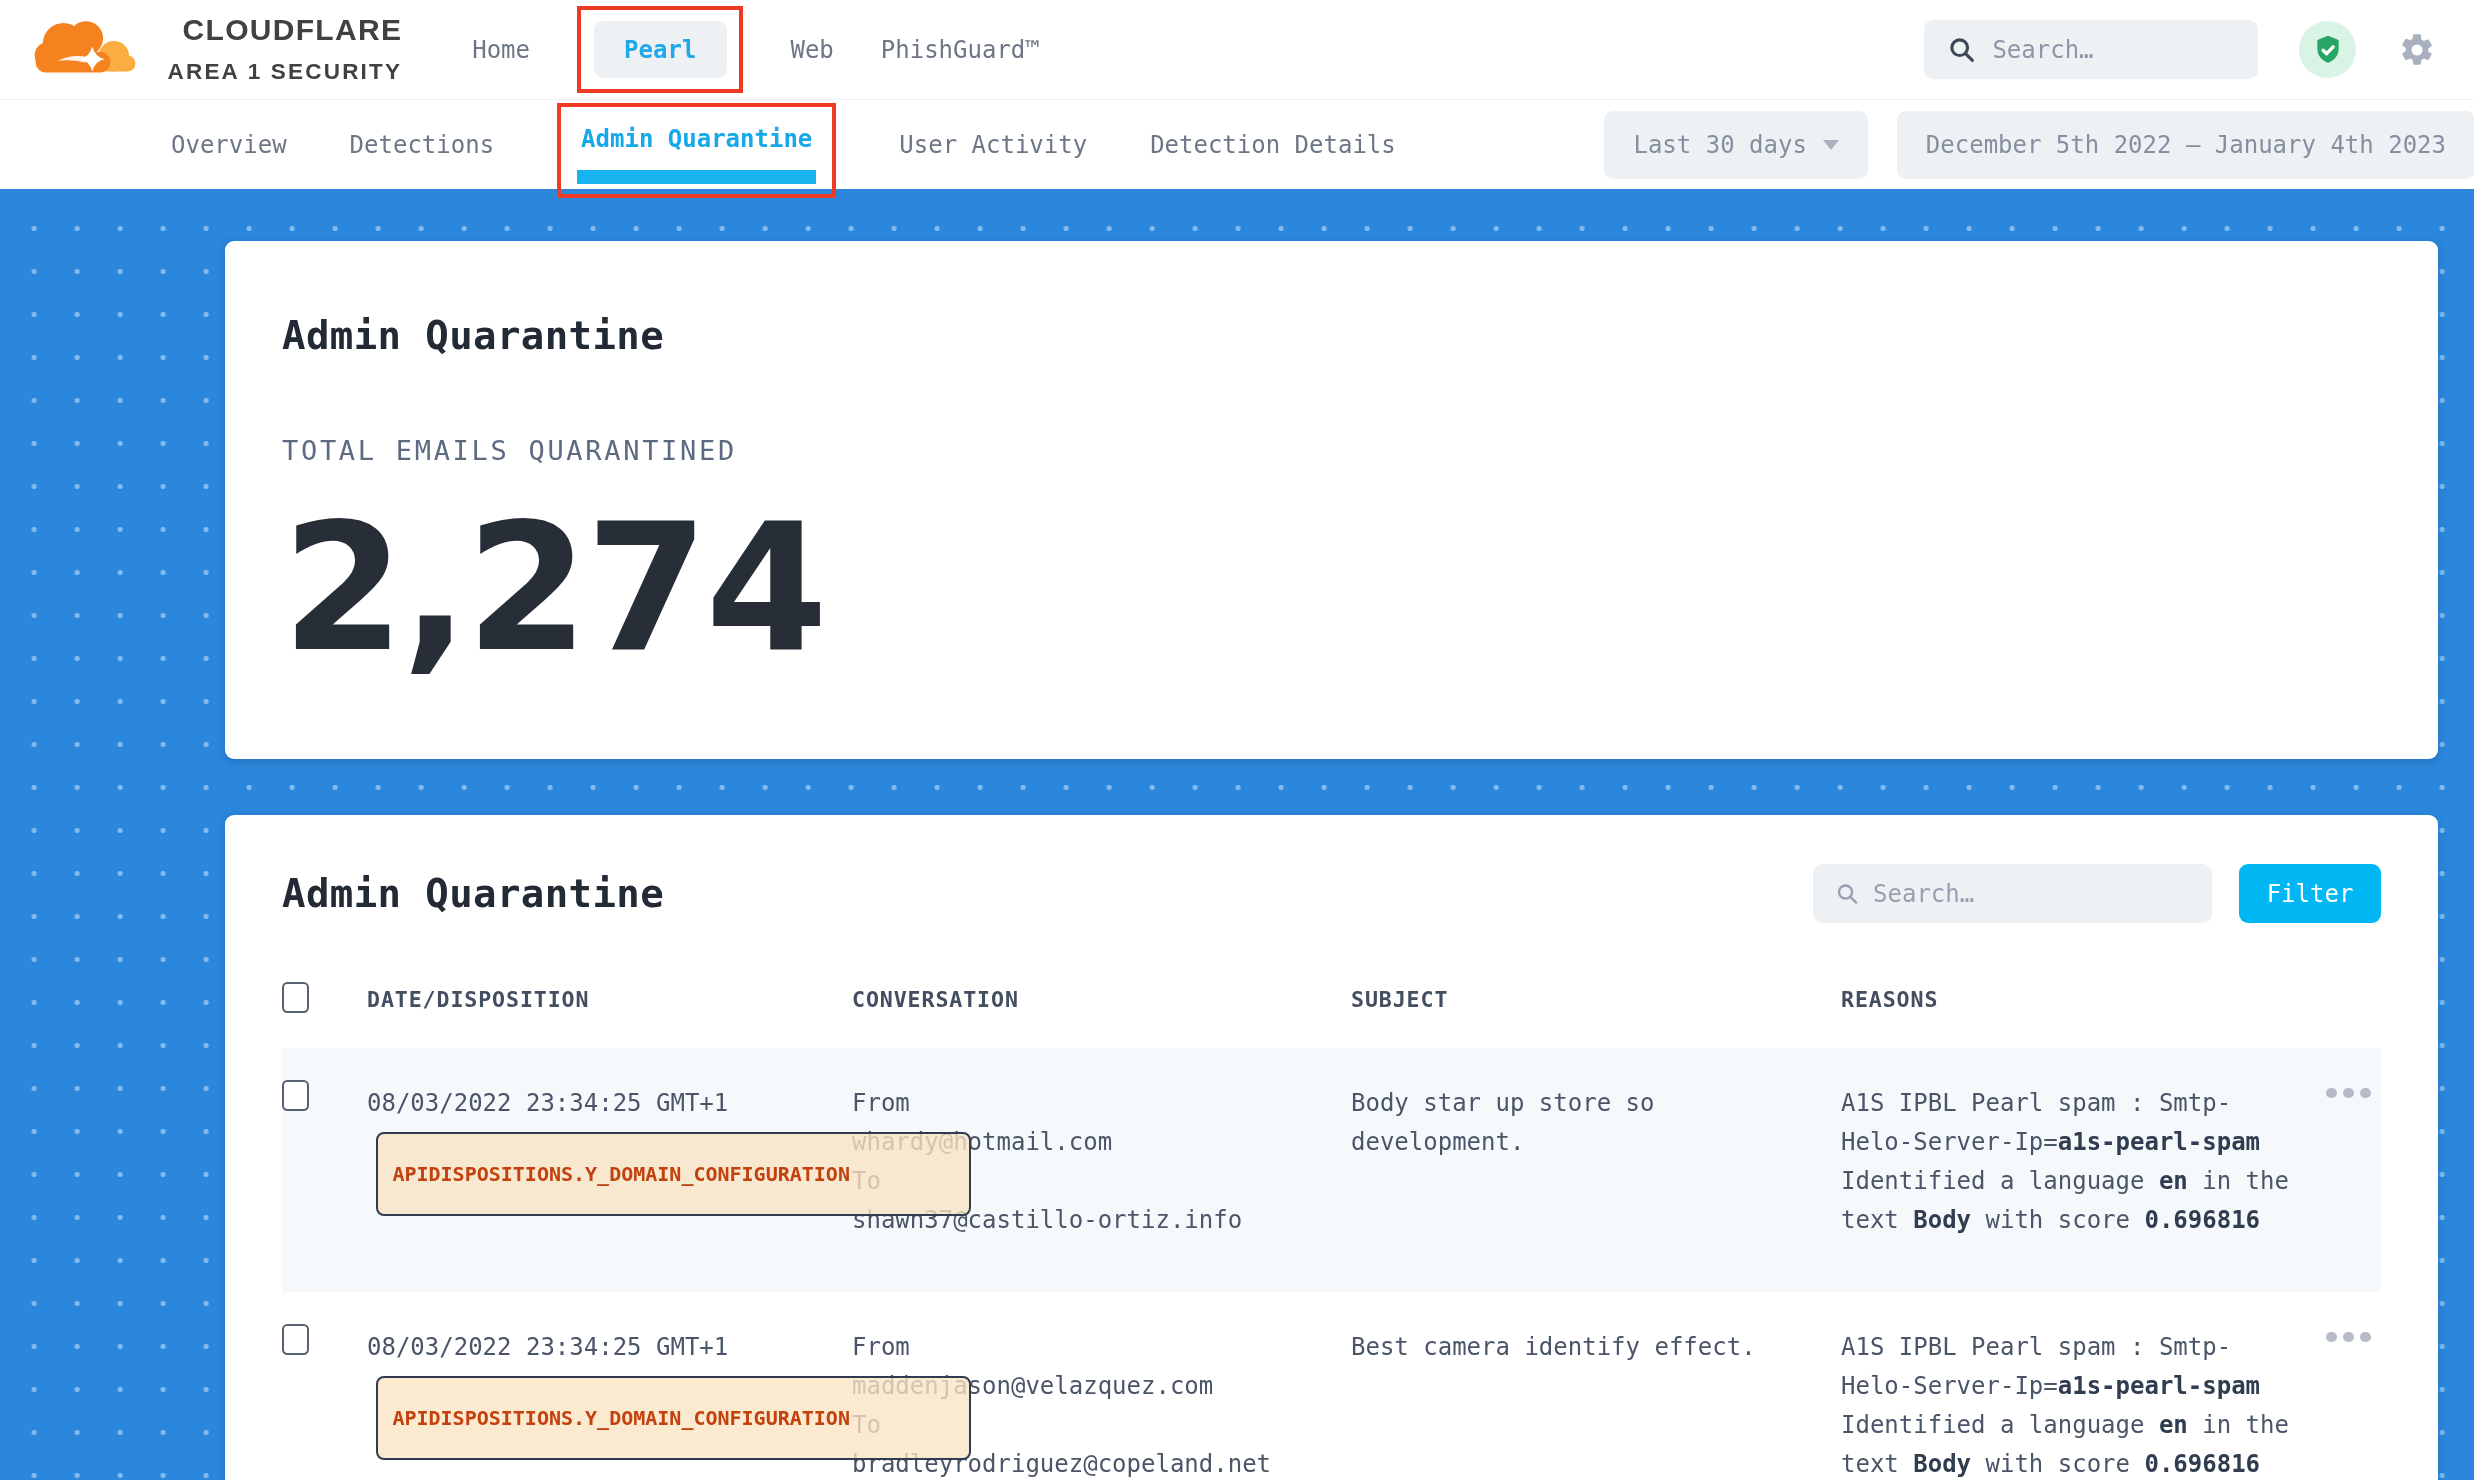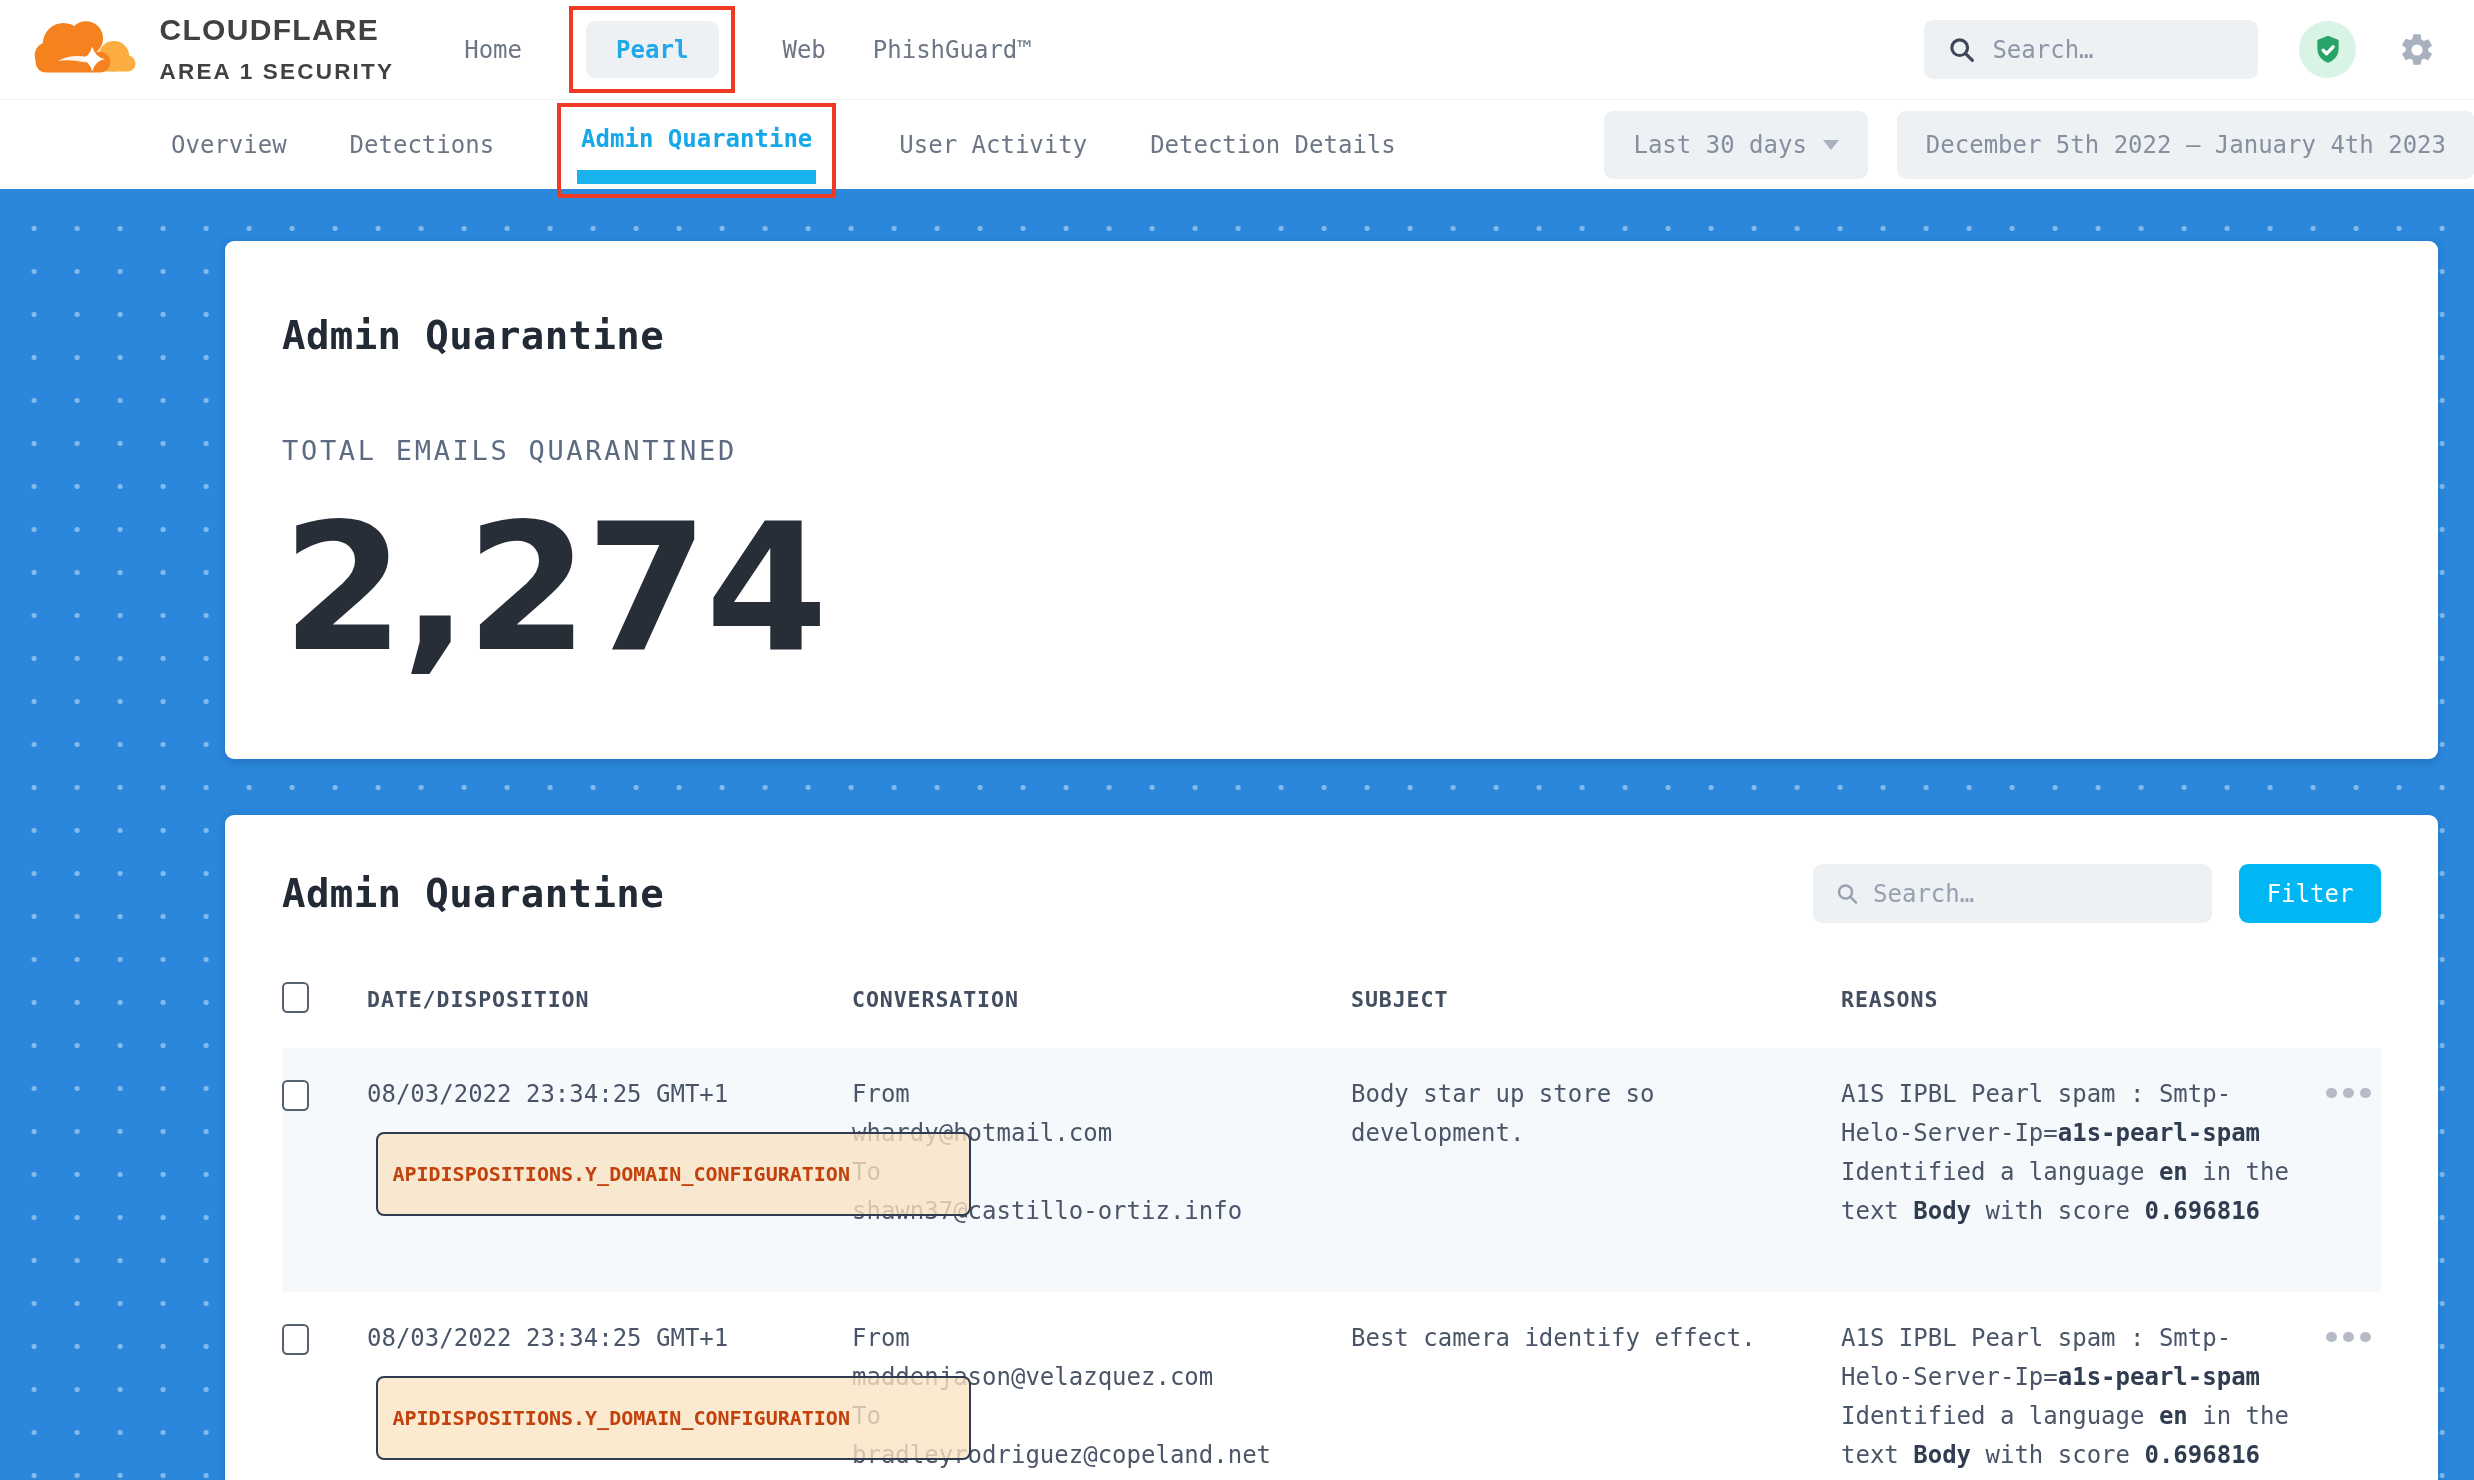--- a/index.html
+++ b/index.html
@@ -2,21 +2,21 @@
 <html style="font-size:14.4px"><head>
 <meta charset="utf-8">
 <style>
   * { margin:0; padding:0; box-sizing:border-box; }
   html,body { width:2475px; height:1480px; overflow:hidden; }
   body { font-family:"DejaVu Sans Mono", monospace; background:#fff; }
   .page { width:2475px; height:1480px; position:relative; overflow:hidden; }
 
   
   .header { height:99px; background:#fff; display:flex; align-items:center; padding:0 38px 0 30.5px; position:relative; z-index:6; }
-  .logo { display:flex; align-items:center; gap:19px; }
+  .logo { display:flex; align-items:center; gap:27px;text-align:right; }
   .logo-cloud { width:110px; height:72px; }
   .logo-text { display:flex; flex-direction:column; font-family:"Liberation Sans", sans-serif; color:#404242; }
   .logo-title { font-size:30px; font-weight:800; letter-spacing:1.3px; line-height:1.05; }
   .logo-subtitle { font-size:22.5px; font-weight:700; letter-spacing:2.2px; margin-top:13px; }
 
   .main-nav { display:flex; align-items:center; margin-left:70px; gap:47px; font-size:24px; color:#6d7685;justify-content:center; }
   .nav-item { cursor:default; white-space:nowrap; }
   .email-annotation { border:4.5px solid #ef3b23; padding:10.8px 12.6px; margin:-5.4px 0; display:flex; align-items:center; }
   .email-pill { background:#edf1f4; border-radius:9px; padding:14.4px 30.5px; color:#1fa8ea; font-weight:700; font-size:24px; }
 
@@ -61,21 +61,21 @@
   .table-search input { border:none; outline:none; background:transparent; width:100%; font-family:"DejaVu Sans Mono", monospace; font-size:24px; color:#5b6574; }
   .table-search input::placeholder { color:#97a0b1; }
   .filter-btn { height:59px; min-width:142px; background:#01b7f3; color:#fff; border:none; border-radius:9px; font-family:"DejaVu Sans Mono", monospace; font-size:24px; display:flex; align-items:center; justify-content:center; cursor:pointer; }
 
   .grid-cols { display:grid; grid-template-columns:85px 485px 499px 490px 485px 55px; }
   .thead { margin-top:59px; padding-bottom:30.5px; align-items:center; font-size:21.6px; font-weight:700; color:#434e60; letter-spacing:0.9px; }
   .checkbox { width:27px; height:30.5px; border:2.7px solid #556070; border-radius:5.4px; background:#fff; display:inline-block; }
   .trow { position:relative; padding:27px 0 40px; font-size:24px; color:#4a5568; line-height:1.62; min-height:244px; }
   .trow.alt { background:#f6f9fc; }
   .trow .checkbox { margin-top:5.4px; }
-  .cell { padding-right:27px; }
+  .cell { padding-right:27px;margin-top:9px; }
   .conv-line { display:block; }
   .reason .b { font-weight:700; color:#303c50; }
   .badge { position:absolute; left:94px; top:84px; width:595px; height:84px; border:2.7px solid #2f3b50; border-radius:8px;
     background:rgba(250,227,195,0.78); color:#c2410c; font-weight:700; font-size:20px; display:flex; align-items:center;
     padding:0 14.4px; white-space:nowrap; overflow:hidden; z-index:2; }
   .row-menu { display:flex; gap:6.3px; margin-top:12.6px; }
   .row-menu i { width:10.8px; height:10.8px; border-radius:50%; background:#b6bcc6; display:block; }
 </style>
 </head>
 <body>

